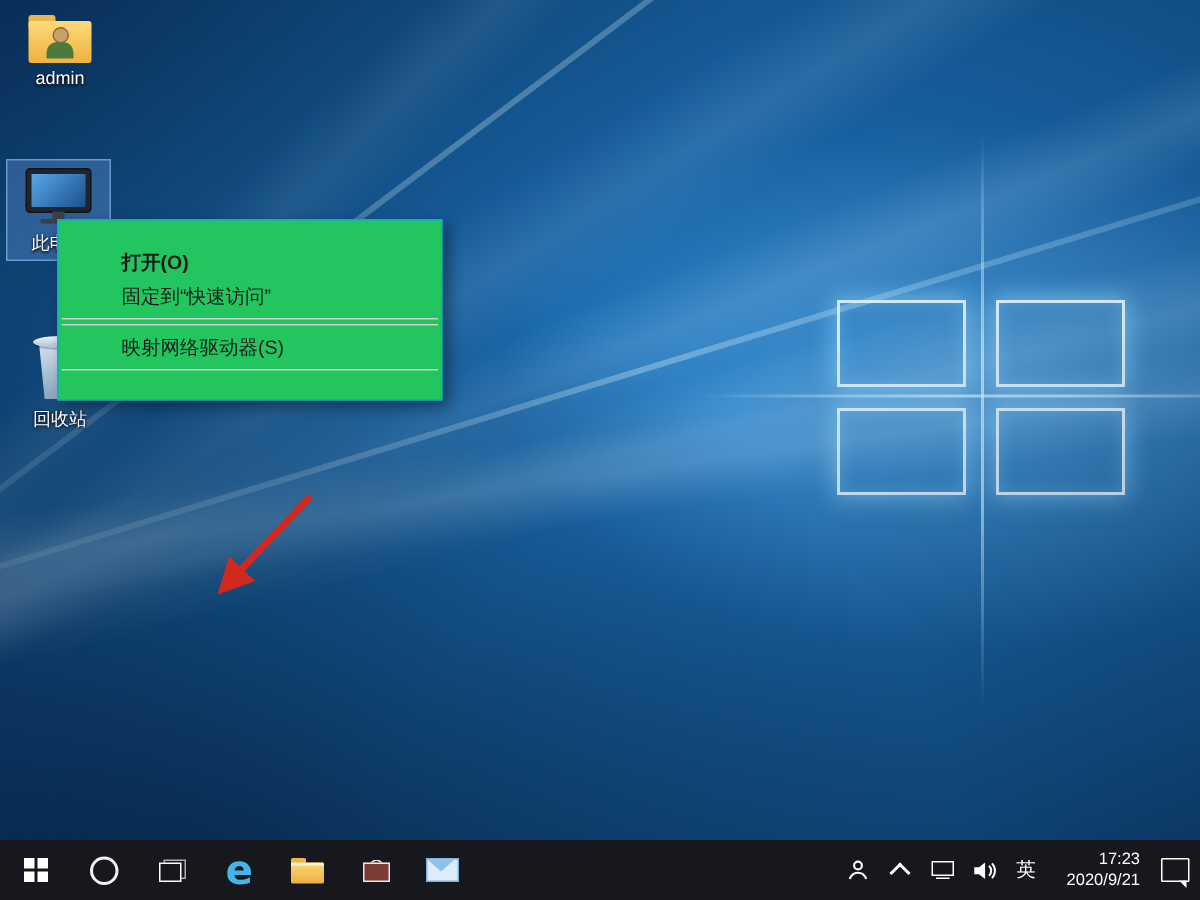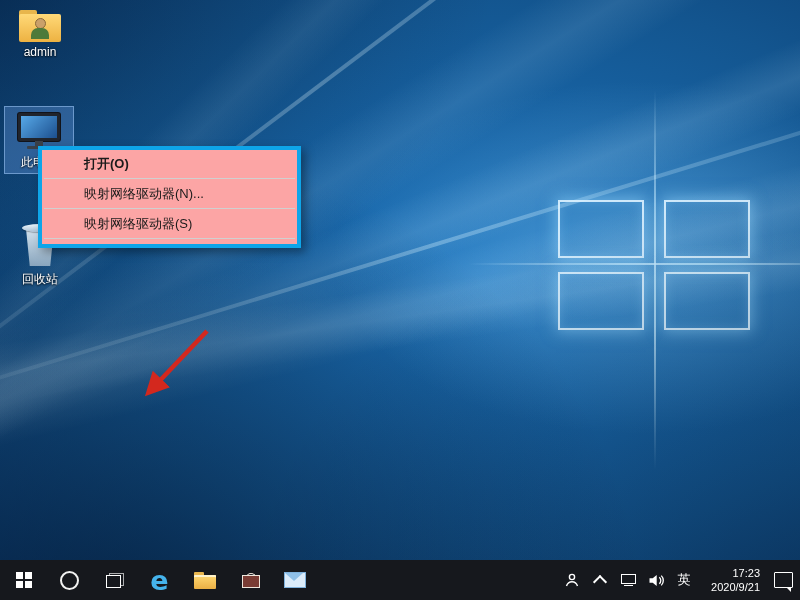--- a/index.html
+++ b/index.html
@@ -65,22 +65,22 @@
   .pc-ic .neck{position:absolute;left:19px;top:30px;width:8px;height:5px;background:#3a4048;}
   .pc-ic .base{position:absolute;left:11px;top:35px;width:24px;height:3px;background:#3a4048;border-radius:1px;}
   
   .bin-ic{position:relative;width:38px;height:46px;margin:0 auto;}
   .bin-ic .can{position:absolute;left:3px;top:6px;width:32px;height:38px;
     clip-path:polygon(6% 0,94% 0,82% 100%,18% 100%);
     background:linear-gradient(180deg,rgba(222,236,246,0.95),rgba(150,175,196,0.9));}
   .bin-ic .rim{position:absolute;left:1px;top:2px;width:36px;height:8px;border-radius:50%;
     background:linear-gradient(180deg,#eef6fc,#a9c0d4);box-shadow:0 1px 1px rgba(0,0,0,0.3);}
   
-  .context-menu{position:absolute;left:38px;top:146px;width:255px;background:#fca5a5;
-    border:4px solid #0ea5e9;box-shadow:4px 4px 9px rgba(0,0,0,0.38);padding:2px 0;z-index:20;}
+  .context-menu{position:absolute;left:38px;top:146px;width:255px;background:#22c55e;
+    border:1px solid #0ea5e9;box-shadow:4px 4px 9px rgba(0,0,0,0.38);padding:16px 0;z-index:20;}
   .menu-item{position:relative;height:23px;line-height:23px;padding-left:42px;font-size:13px;color:#1b1b1b;white-space:nowrap;}
   .menu-item.bold{font-weight:bold;}
   .menu-sep{height:1px;background:#d0d0d0;margin:3px 2px;}
   .shield{position:absolute;left:15px;top:4px;width:14px;height:15px;
     background:conic-gradient(from 0deg at 50% 50%, #ffd43a 0 25%, #2463d1 0 50%, #ffd43a 0 75%, #2463d1 0 100%);
     clip-path:polygon(50% 0,100% 8%,100% 52%,50% 100%,0 52%,0 8%);
     filter:drop-shadow(0 0 1px rgba(0,0,0,0.4));}
   
   .arrow-svg{position:absolute;left:0;top:0;width:800px;height:560px;pointer-events:none;z-index:30;}
   
@@ -166,24 +166,24 @@
       <div class="can"></div>
         <div class="rim"></div>
     </div>
     <span class="lbl">回收站</span>
   </div>
 
   <div class="context-menu">
     <div class="menu-item bold">
       <span>打开(O)</span>
     </div>
+    <div class="menu-item">
+      <span>固定到“快速访问”</span>
+    </div>
     <div class="menu-sep"></div>
-    <div class="menu-item">
-      <span>映射网络驱动器(N)...</span>
-    </div>
     <div class="menu-sep"></div>
     <div class="menu-item">
       <span>映射网络驱动器(S)</span>
     </div>
     <div class="menu-sep"></div>
   </div>
 
   <svg class="arrow-svg" viewBox="0 0 800 560">
     <defs>
       <marker id="ah" markerWidth="5.2" markerHeight="5.2" refX="3.6" refY="2.6" orient="auto">

